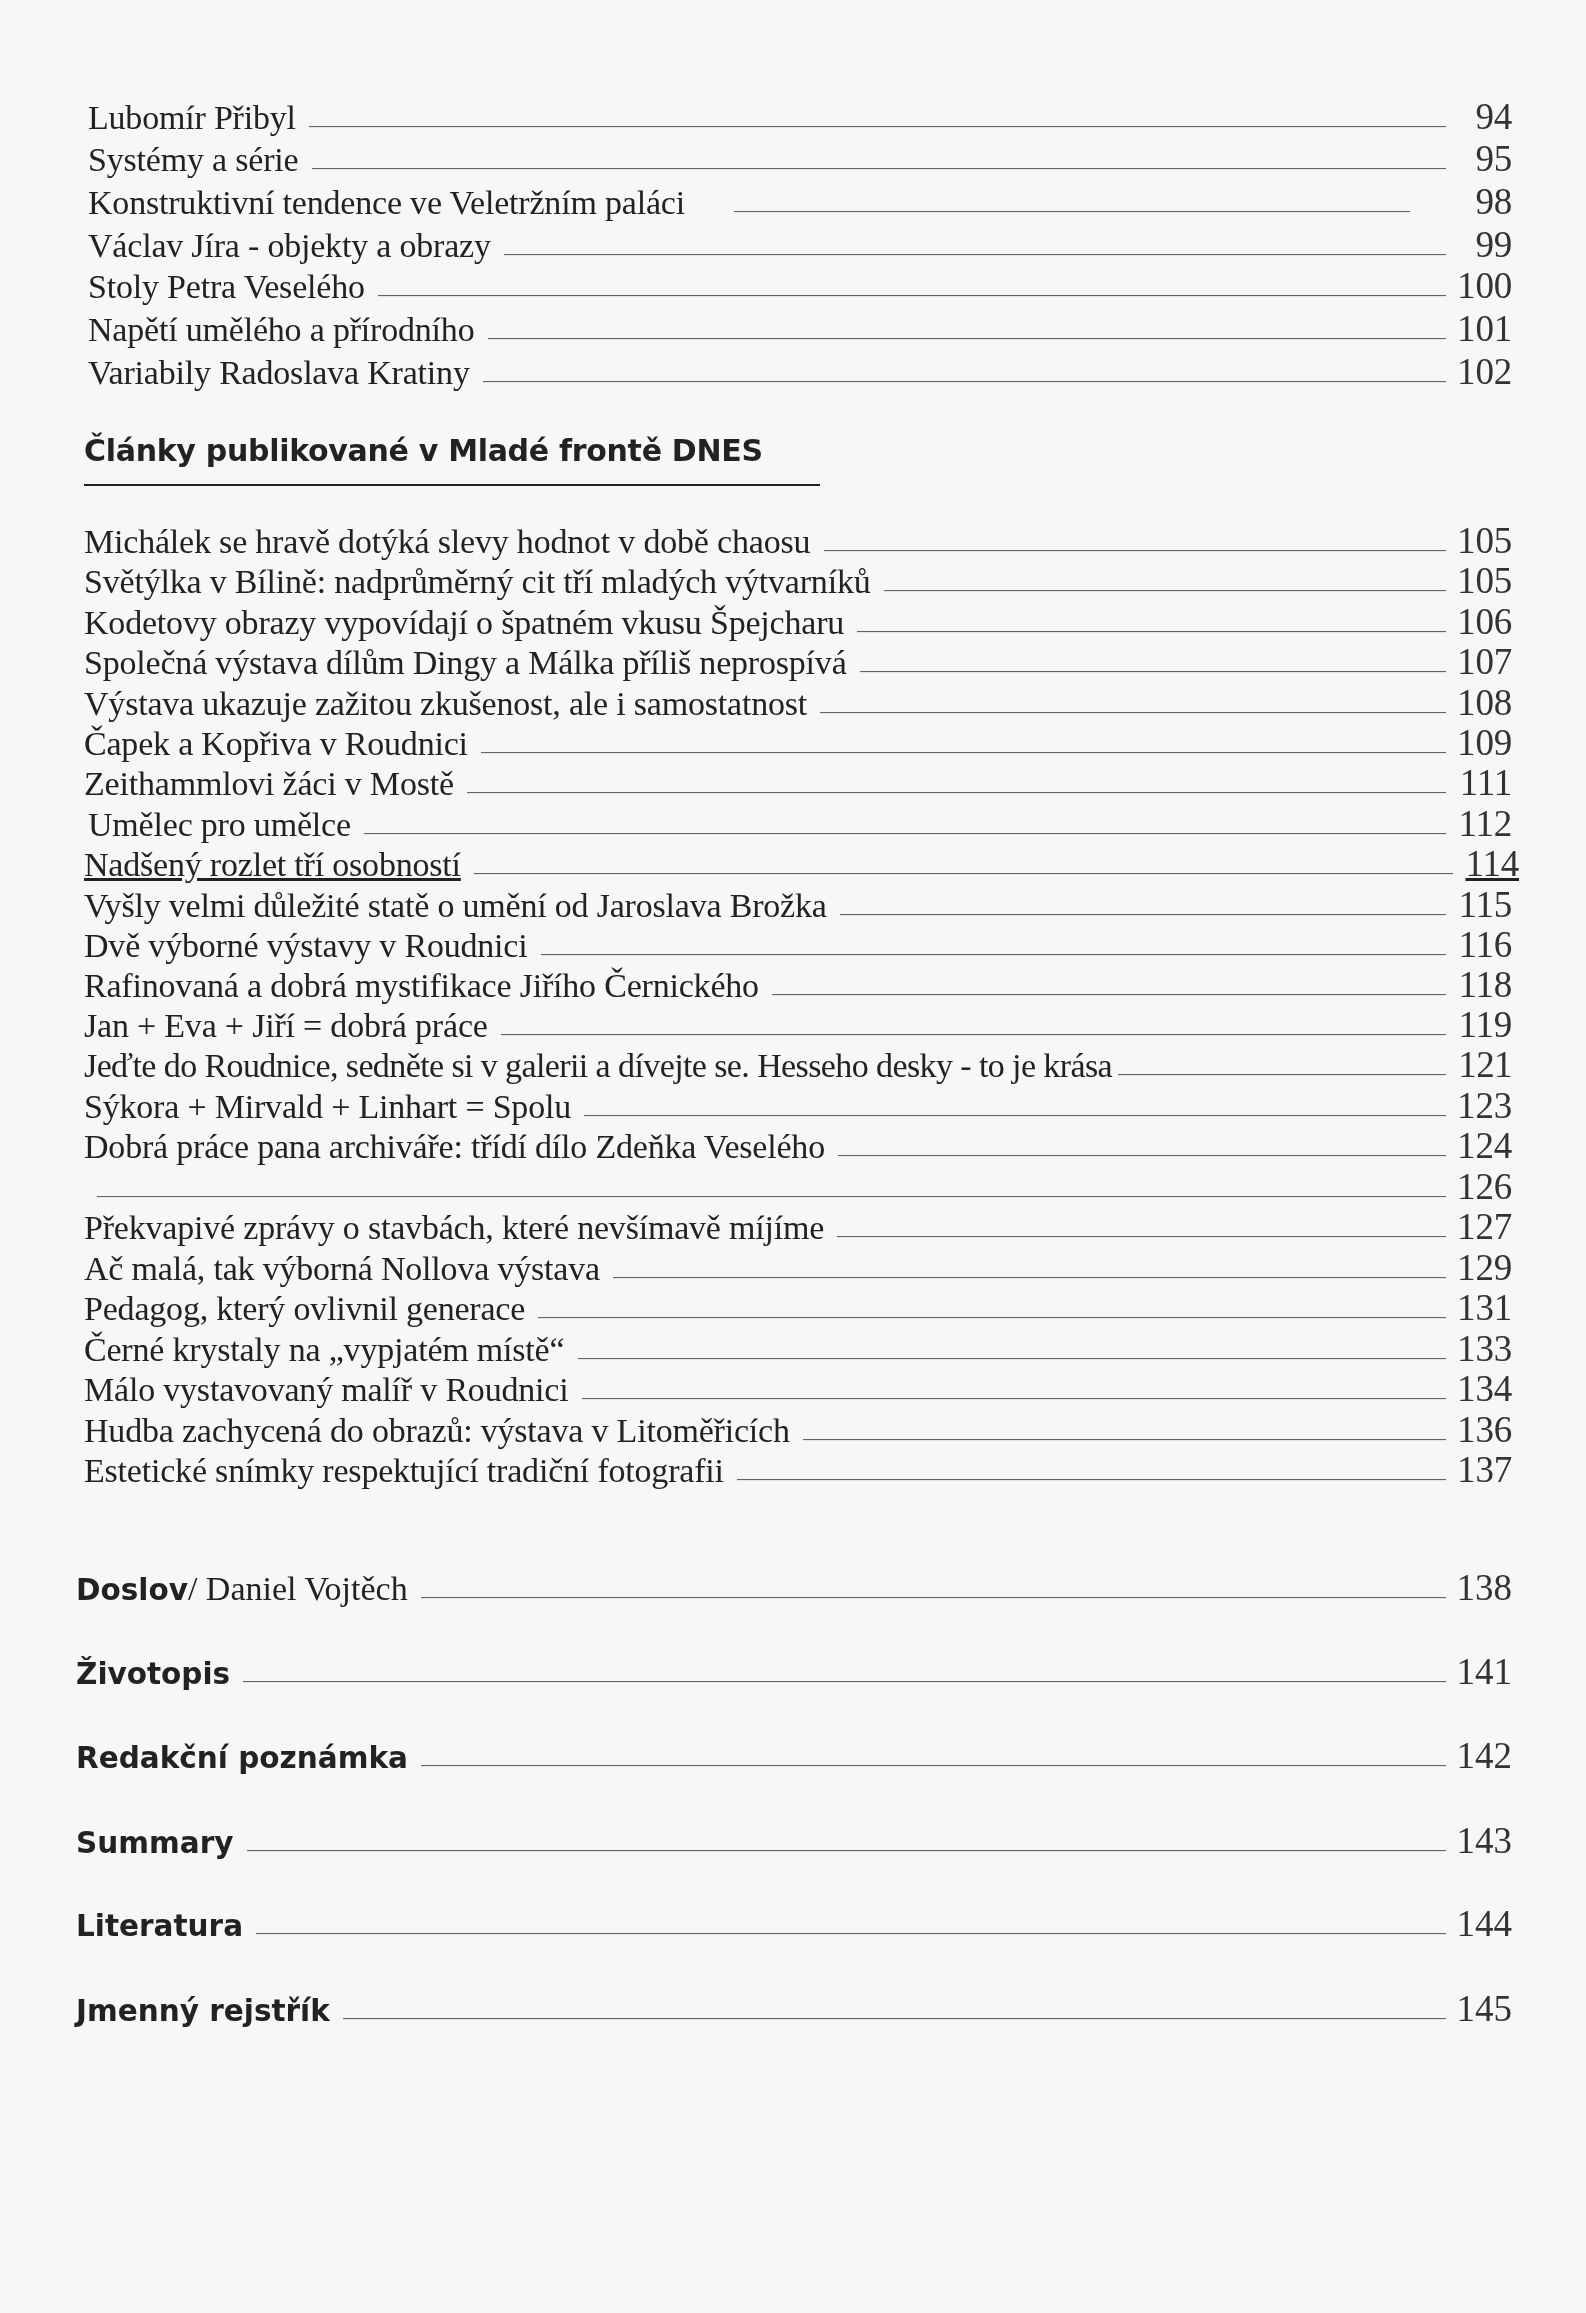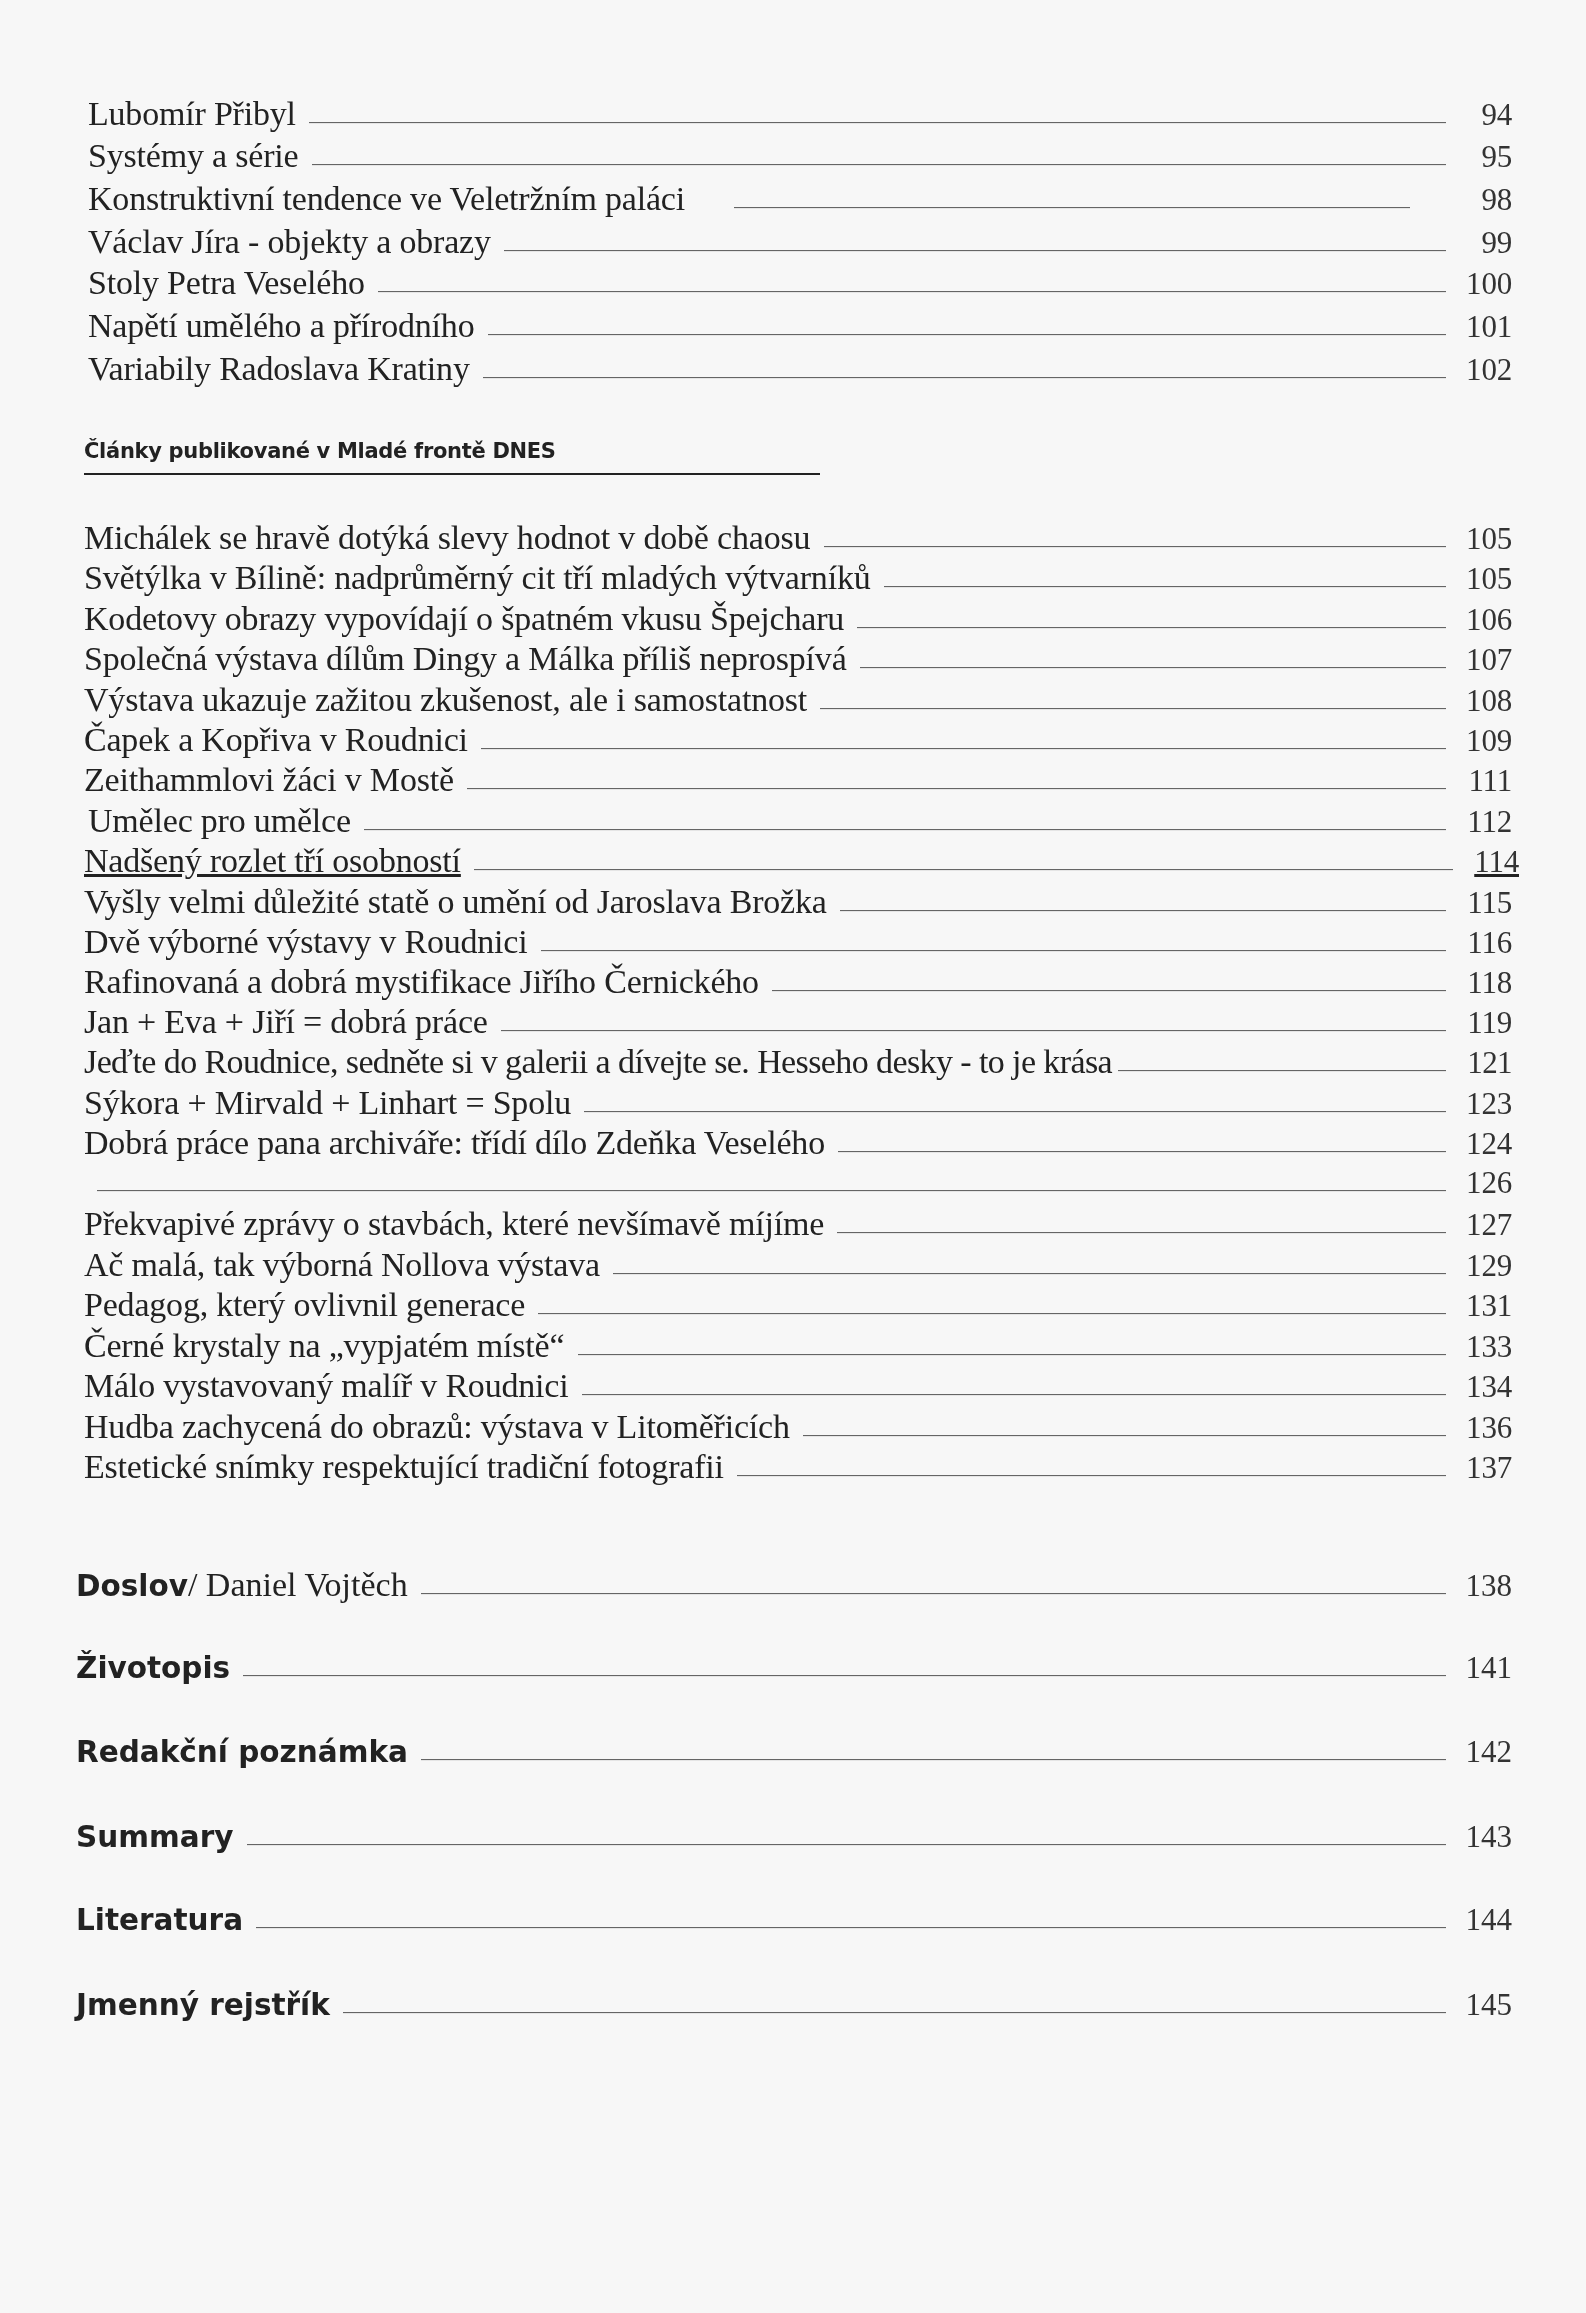--- a/index.html
+++ b/index.html
@@ -31,35 +31,35 @@
     .leader {
       flex: 1 1 auto;
       border-bottom: 1.4px solid #555;
       margin: 0 9.5px 0 13.3px;
       transform: translateY(-1.9px);
       min-width: 19px;
     }
     .page {
       flex: 0 0 auto;
       font-family: "Liberation Serif", "DejaVu Serif", serif;
-      font-size: 31px;
+      font-size: 37px;
       width: 57px;
       text-align: right;
       color: #333;
     }
     .section-heading {
       position: absolute;
       left: 84px;
       top: 430px;
       font-family: "DejaVu Sans", "Liberation Sans", sans-serif;
       font-weight: bold;
-      font-size: 21px;
+      font-size: 30px;
       letter-spacing: -0.3px;
       border-bottom: 2.4px solid #222;
-      padding-bottom: 1px;
+      padding-bottom: 12px;
       line-height: 42px;
       width: 736px;
       white-space: nowrap;
     }
     .sub-author {
       font-family: "Liberation Serif", "DejaVu Serif", serif;
       font-weight: normal;
       font-size: 34px;
     }
   </style>

